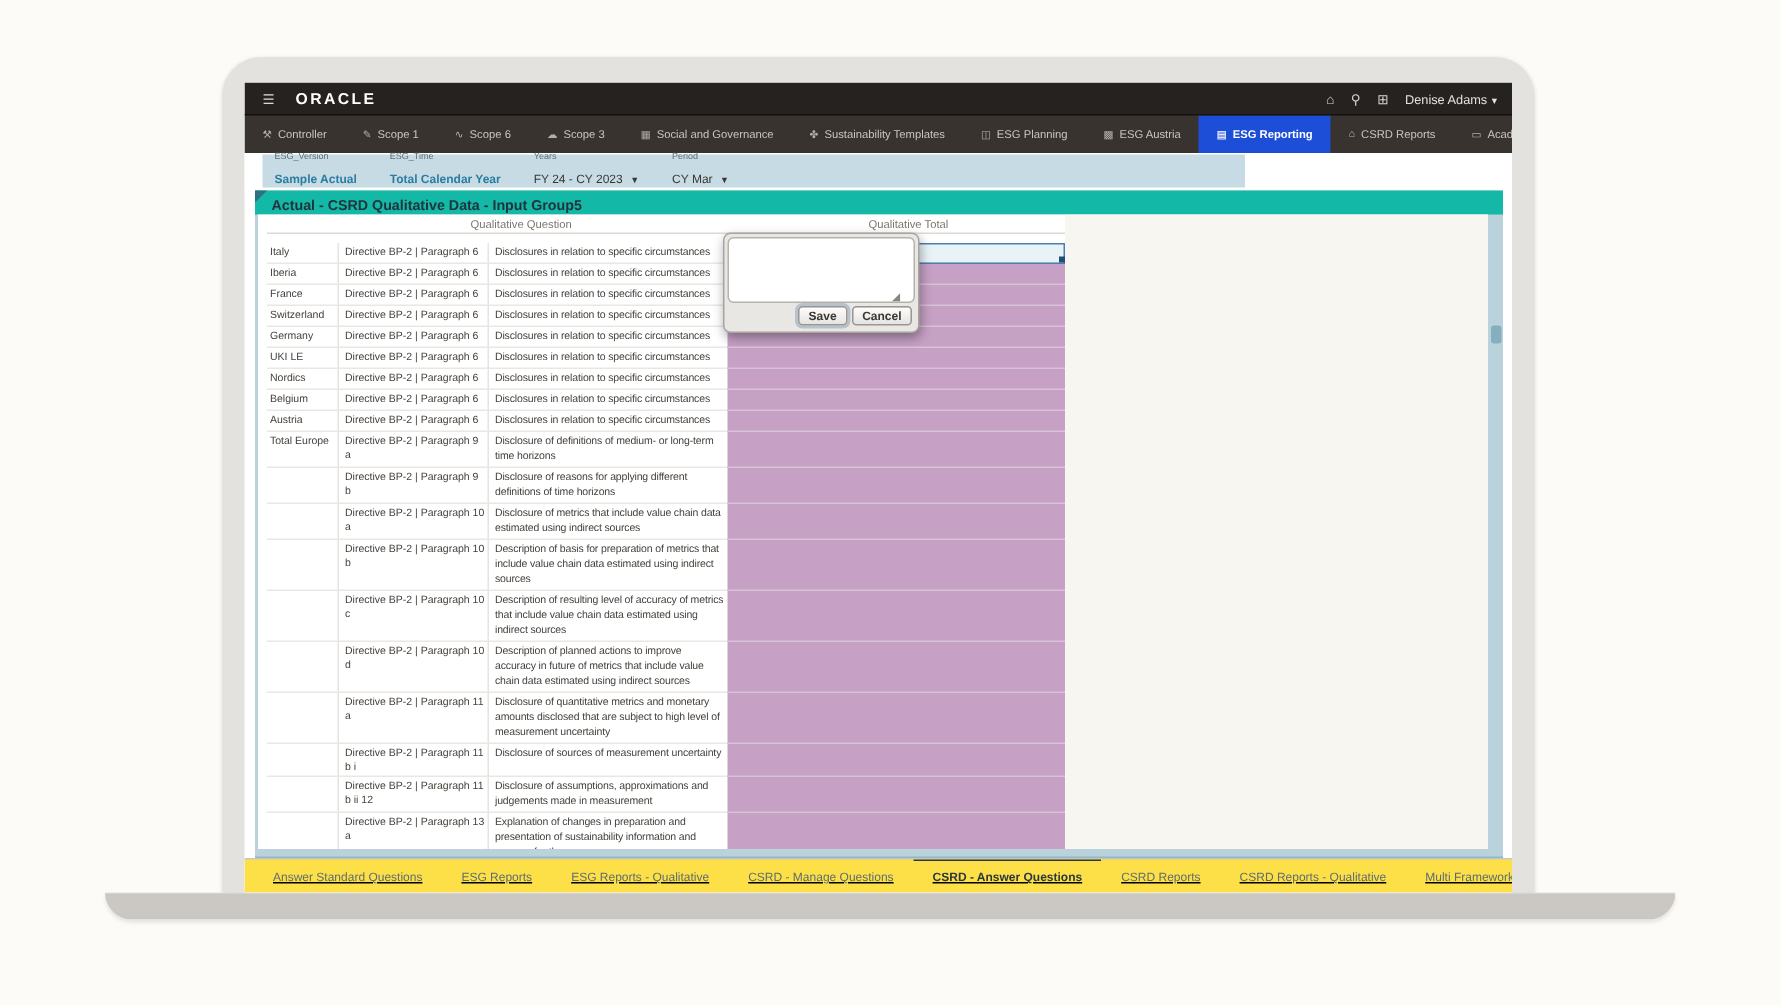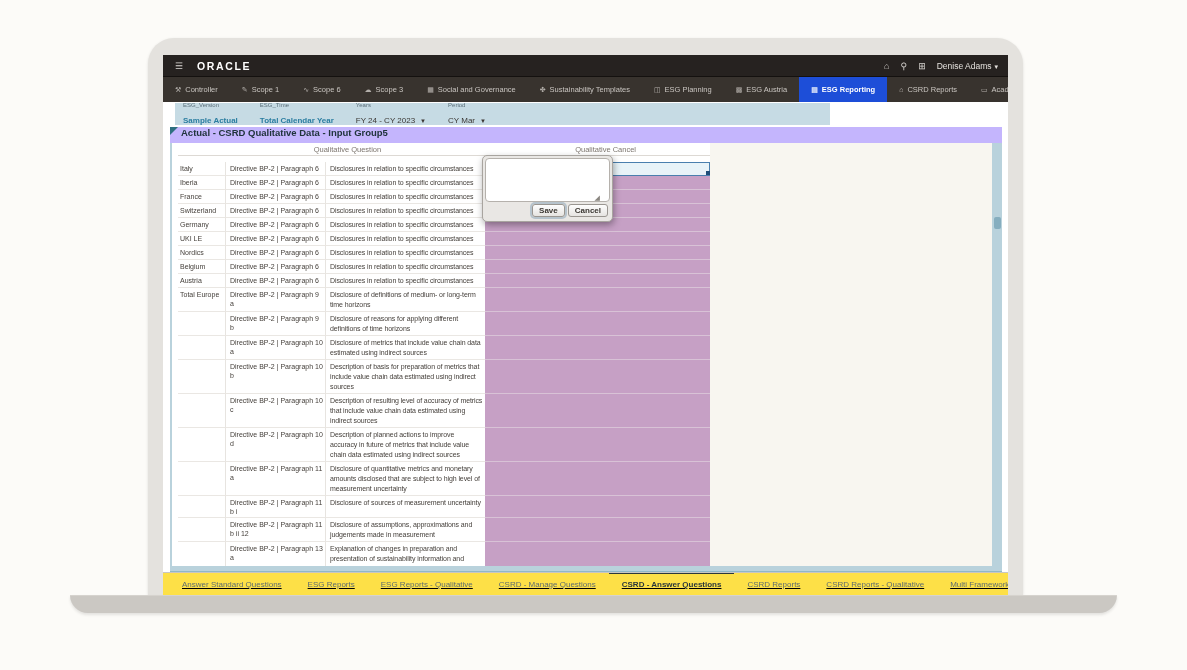--- a/index.html
+++ b/index.html
@@ -51,21 +51,21 @@
   .tool-ic { font-size:10px; color:#3a3631; cursor:pointer; }
   .btn-actions { font-size:8px; color:#3a3631; font-weight:bold; background:#ffffff;
                  border:1px solid #c4c0bb; border-radius:3px; padding:3px 8px; cursor:pointer; }
   .btn-actions .caret { font-size:6px; margin-left:4px; }
   .btn-save-dark { font-size:8px; color:#ffffff; font-weight:bold; background:#2b2724;
                    border:1px solid #2b2724; border-radius:3px; padding:3px 9px; cursor:pointer; }
 
   
   .form-frame { position:absolute; left:7px; top:72px; width:832px; height:445px;
                 background:#b9d2dc; border-bottom:1px solid #8fb7c6; }
-  .form-title-bar { position:relative; height:16px; background:#c4b5fd; display:flex; align-items:flex-start; }
+  .form-title-bar { position:relative; height:16px; background:#14b8a6; display:flex; align-items:flex-end; }
   .corner-fold { position:absolute; left:0; top:0; width:0; height:0;
                  border-top:8px solid #2e6f80; border-right:8px solid transparent; }
   .form-title { font-size:9.5px; font-weight:bold; color:#20343c; margin-left:11px; }
   .form-body { position:absolute; left:2px; top:16px; width:820px; height:423px; background:#ffffff; overflow:hidden; }
   .cream-area { position:absolute; left:538px; top:0; width:282px; height:423px; background:#f8f6f0; }
   .scroll-thumb { position:absolute; right:1px; top:90px; width:7px; height:12px;
                   background:#86aebf; border-radius:2px; cursor:pointer; }
 
   
   .grid-header { position:absolute; left:6px; top:0; width:532px; height:13px;
@@ -193,21 +193,21 @@
   <div class="form-frame">
     <div class="form-title-bar">
       <span class="corner-fold"></span>
       <span class="form-title">Actual - CSRD Qualitative Data - Input Group5</span>
     </div>
     <div class="scroll-thumb"></div>
     <div class="form-body">
       <div class="cream-area"></div>
       <div class="grid-header">
         <div class="gh-q">Qualitative Question</div>
-        <div class="gh-a">Qualitative Cancel</div>
+        <div class="gh-a">Qualitative Total</div>
       </div>
       <div class="grid-rows">
           <div class="grow">
             <div class="c-ent">Italy</div>
             <div class="c-dir">Directive BP-2 | Paragraph 6</div>
             <div class="c-q">Disclosures in relation to specific circumstances</div>
             <div class="c-a sel">
               <span class="fill-handle"></span>
             </div>
           </div>

